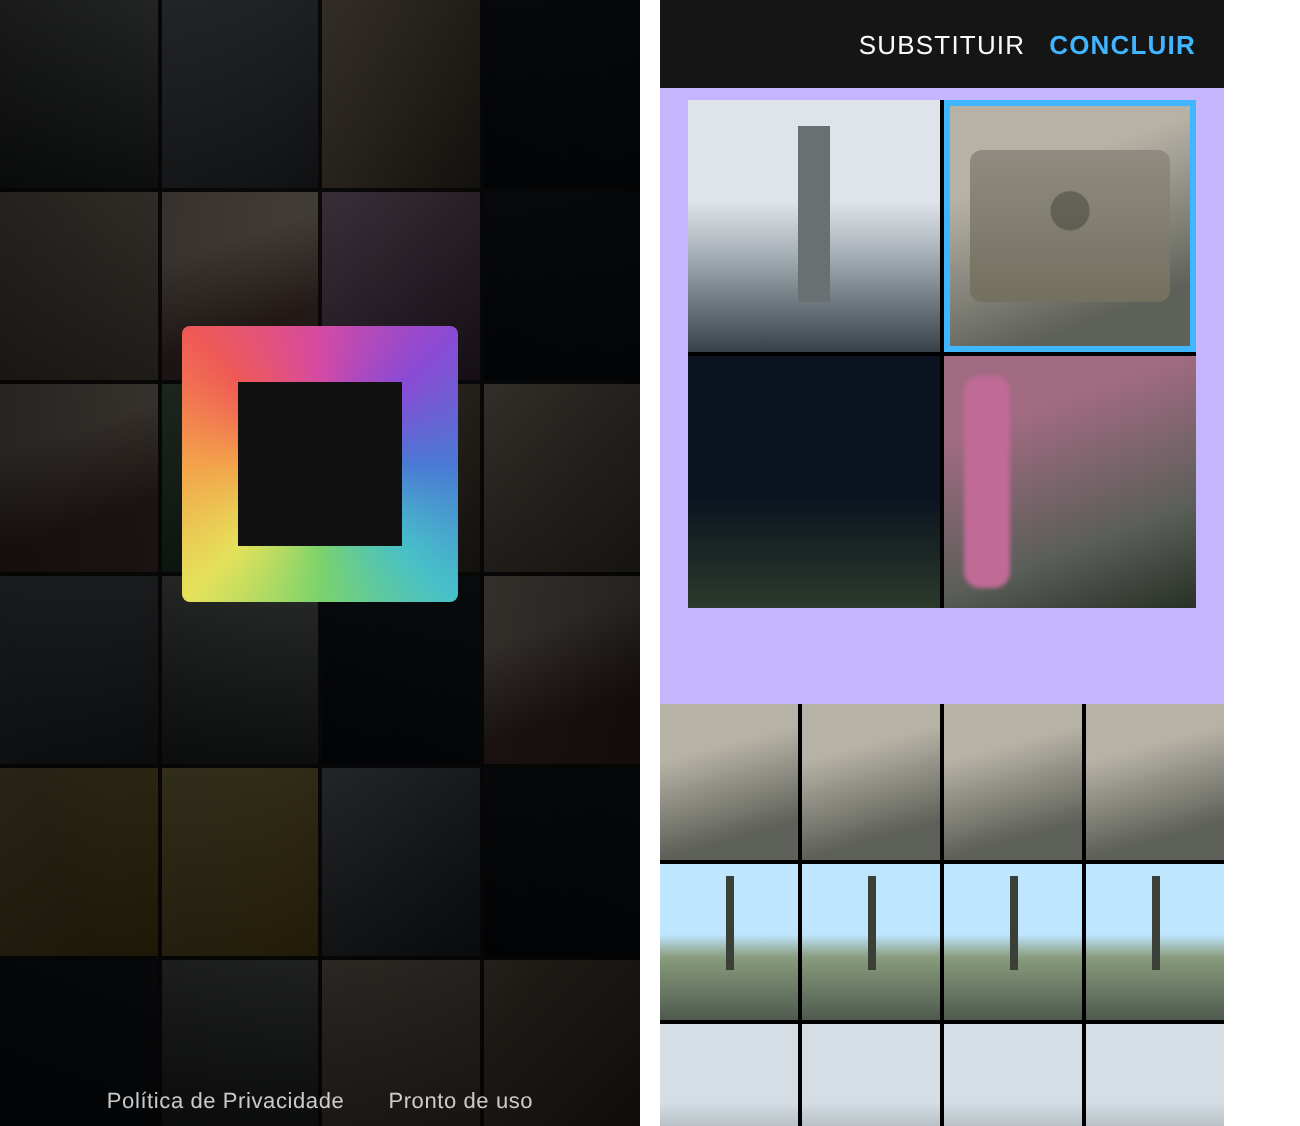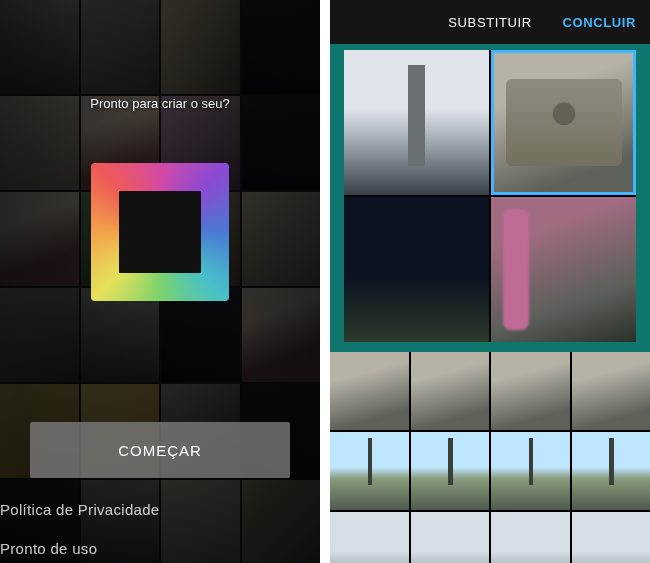--- a/index.html
+++ b/index.html
@@ -13,21 +13,21 @@
   }
   .screen {
     position: relative;
     height: 563px;
     overflow: hidden;
     flex: 0 0 auto;
   }
   
   .left { width: 320px; background:#111; }
   .gap  { width: 10px; background:#fff; }
-  .right{ width: 320px; background:#0f766e; }
+  .right{ width: 282px; background:#c4b5fd; }
 
   
   .mosaic {
     position:absolute; inset:0;
     display:grid;
     grid-template-columns: repeat(4, 1fr);
     grid-auto-rows: 94px;
     gap:2px;
     filter: brightness(.55) contrast(1.05);
   }
@@ -84,23 +84,22 @@
     font-size:15px;
     letter-spacing:1px;
     display:flex; align-items:center; justify-content:center;
     border-radius:2px;
     cursor:pointer;
   }
 
   .footer{
     position:absolute; left:0; right:0; bottom:6px;
     display:flex; justify-content:center; gap:22px;
-    font-size:15px; letter-spacing:.3px;
+    font-size:11px; letter-spacing:.3px;
     color:rgba(255,255,255,.78);
-    flex-direction:column;
   }
   .footer span{ cursor:pointer; }
 
   
   .topbar{
     position:absolute; left:0; right:0; top:0;
     height:44px;
     background:#151515;
     display:flex; align-items:center; justify-content:flex-end;
     padding:0 14px; gap:20px;
@@ -180,31 +179,27 @@
     <div class="tile t-g"></div>
     <div class="tile t-i"></div>
     <div class="tile t-d"></div>
     <div class="tile t-d"></div>
     <div class="tile t-c"></div>
     <div class="tile t-e"></div>
     <div class="tile t-a"></div>
   </div>
   <div class="overlay"></div>
 
-  <div class="prompt">Pronto para criar o seu?</div>
 
   <div class="logo-wrap">
     <div class="logo-frame">
       <div class="logo-hole"></div>
     </div>
   </div>
 
-  <div class="start-btn">
-    <span>COMEÇAR</span>
-  </div>
 
   <div class="footer">
     <span>Política de Privacidade</span>
     <span>Pronto de uso</span>
   </div>
 </div>
 
 <div class="gap"></div>
 
 <div class="screen right">

